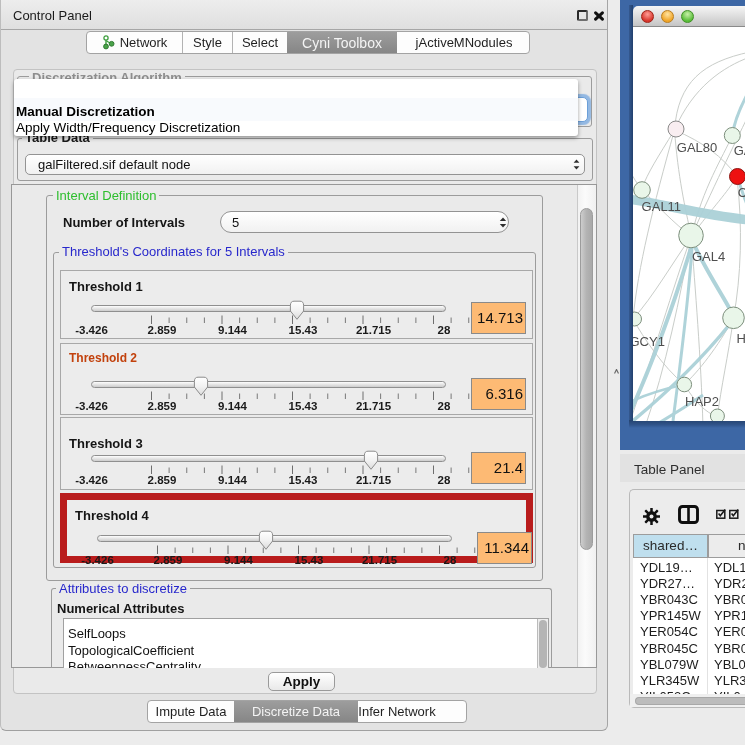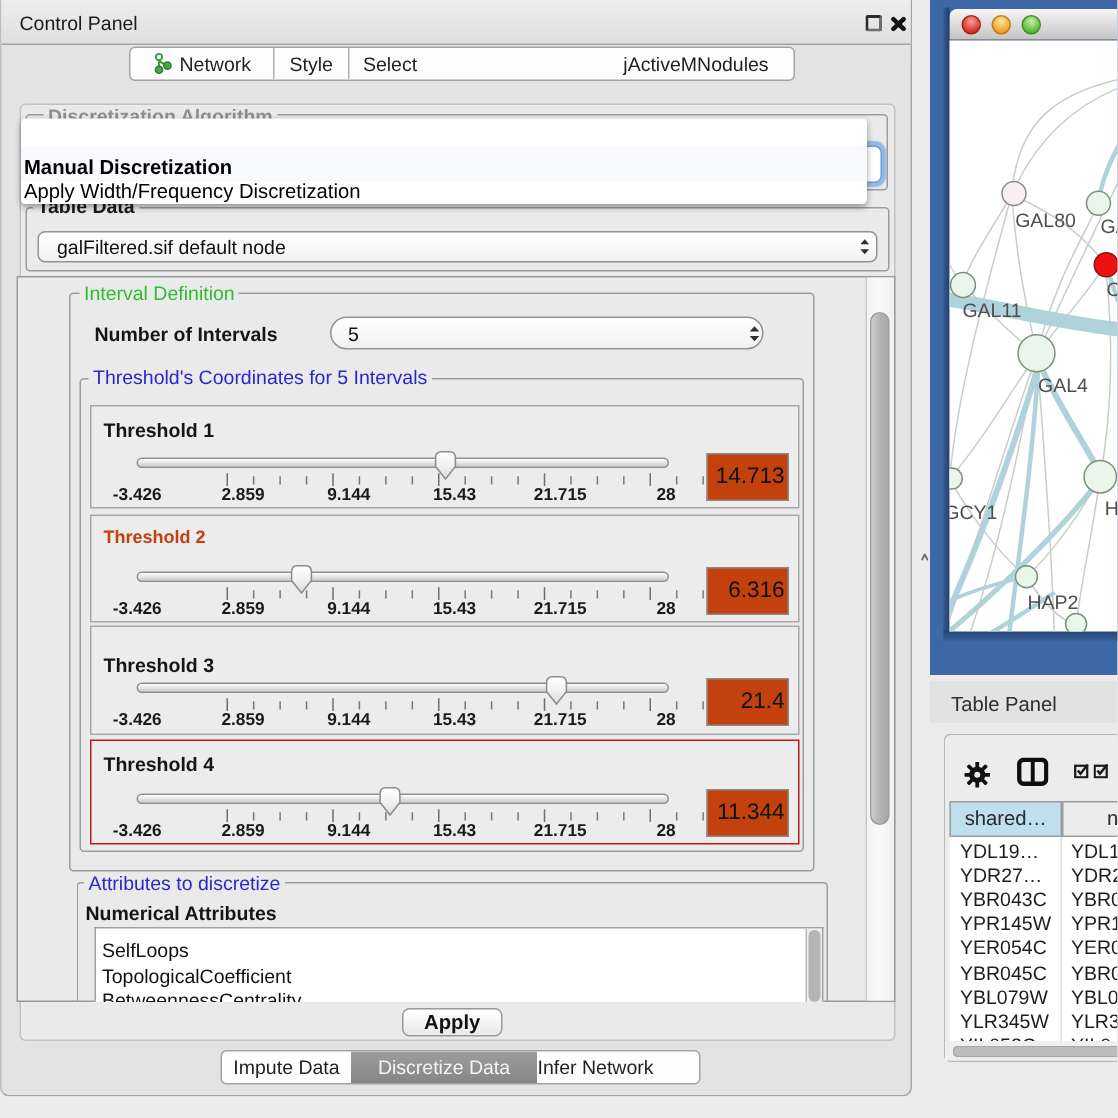--- a/index.html
+++ b/index.html
@@ -6,21 +6,21 @@
 .a{position:absolute}
 .bold{font-weight:bold}
 .groupbox{position:absolute;border:1px solid #9c9c9c;border-radius:3px;box-sizing:border-box}
 .gtitle{position:absolute;font-size:13px;line-height:13px;background:#eaeaea;padding:0 3px}
 .seg{position:absolute;display:flex;align-items:center;justify-content:center;
  font-size:13px;color:#1f1f1f;font-weight:normal;box-sizing:border-box;height:100%;top:0}
 .segdark{background:linear-gradient(#9d9d9d,#868686);color:#f4f4f4}
 .combo{position:absolute;box-sizing:border-box;border:1px solid #939393;
  background:linear-gradient(#ffffff,#f1f1f1)}
 .tick-label{position:absolute;font-size:11.5px;font-weight:bold;color:#1a1a1a;transform:translateX(-50%);white-space:nowrap}
-.valuebox{position:absolute;box-sizing:border-box;background:#c2410c;border:1px solid #8a8a8a;
+.valuebox{position:absolute;box-sizing:border-box;background:#fdba74;border:1px solid #8a8a8a;
  font-size:15px;color:#111;text-align:right;padding-right:2px}
 .trow{position:absolute;font-size:13px;color:#1d1d1d;white-space:nowrap}
 </style></head><body>
 
 <div class="a" style="left:0;top:0;width:608px;height:731px;background:#e3e3e3;border-right:1px solid #a5a5a5;border-bottom:1px solid #a0a0a0;border-left:1px solid #bdbdbd;box-sizing:border-box;border-radius:0 0 6px 6px"></div>
 <div class="a" style="left:1px;top:0;width:606px;height:29px;background:linear-gradient(#ededed,#dfdfdf);border-bottom:1px solid #a6a6a6"></div>
 <div class="a" style="left:13px;top:8px;font-size:13px;color:#1a1a1a">Control Panel</div>
 <div class="a" style="left:576.5px;top:10px;width:7px;height:6.5px;border:2px solid #2a2a2a;border-right-color:#6e6e6e;border-bottom-color:#6e6e6e;border-radius:2px"></div>
 <svg class="a" style="left:594px;top:10.5px" width="10" height="10" viewBox="0 0 10 10">
     <path d="M1.6 1.8 L8.4 8.2 M8.4 1.8 L1.6 8.2" stroke="#111" stroke-width="3" stroke-linecap="round"></path>
@@ -28,20 +28,21 @@
 <div class="a" style="left:86px;top:31px;width:444px;height:23px;background:#fdfdfd;border:1px solid #a3a3a3;border-radius:4px;box-sizing:border-box;overflow:hidden">
 <div class="seg" style="left:0;width:95px"><svg width="13" height="15" viewBox="0 0 13 15" style="margin-right:5px">
         <line x1="4" y1="4" x2="4" y2="11" stroke="#3e9e3e" stroke-width="1.4"></line>
         <line x1="4.5" y1="6" x2="9" y2="8.5" stroke="#3e9e3e" stroke-width="1.4"></line>
         <circle cx="4" cy="3" r="2.1" fill="#fff" stroke="#3e9e3e" stroke-width="1.3"></circle>
         <circle cx="4" cy="11.5" r="2.4" fill="#4aa34a" stroke="#2f7a2f" stroke-width="1"></circle>
         <circle cx="9.6" cy="8.8" r="2.4" fill="#4aa34a" stroke="#2f7a2f" stroke-width="1"></circle>
       </svg>Network</div>
 <div class="seg" style="left:95px;width:50px;border-left:1px solid #b3b3b3">Style</div>
 <div class="seg" style="left:145px;width:55px;border-left:1px solid #b3b3b3">Select</div>
+<div class="seg segdark" style="left:200px;width:110px;font-weight:normal;font-size:14px">Cyni Toolbox</div>
 <div class="seg" style="left:310px;width:134px">jActiveMNodules</div>
 </div>
 <div class="a" style="left:13px;top:69px;width:584px;height:625px;background:#eaeaea;border:1px solid #c3c3c3;border-radius:4px;box-sizing:border-box"></div>
 <div class="groupbox" style="left:17px;top:76px;width:575px;height:51px"></div>
 <div class="gtitle bold" style="left:29px;top:70.5px;color:#8e8e8e">Discretization Algorithm</div>
 <div class="a" style="left:26px;top:97px;width:560px;height:22.5px;border-radius:5px;background:#fff;border:1px solid #6b9fd8;box-shadow:0 0 1px 2.5px rgba(88,150,220,0.6)"></div>
 <div class="groupbox" style="left:17px;top:138px;width:576px;height:43px"></div>
 <div class="gtitle bold" style="left:22px;top:131px;color:#1a1a1a">Table Data</div>
 <div class="combo" style="left:25px;top:154px;width:560px;height:21px;border-radius:5px"></div>
 <div class="a" style="left:38px;top:157px;font-size:13px;color:#111">galFiltered.sif default node</div>
@@ -188,21 +189,21 @@
         <linearGradient id="tg369" x1="0" y1="0" x2="0" y2="1">
           <stop offset="0" stop-color="#ffffff"></stop>
           <stop offset="0.5" stop-color="#f2f2f2"></stop>
           <stop offset="1" stop-color="#dcdcdc"></stop>
         </linearGradient>
       </defs>
       <path d="M5 1.2 L11 1.2 Q14.6 1.2 14.6 5.4 L14.6 11 L8 19.3 L1.4 11 L1.4 5.4 Q1.4 1.2 5 1.2 Z" fill="url(#tg369)" stroke="#8b8b8b" stroke-width="1"></path>
     </svg>
 <div class="valuebox" style="left:410px;top:33.5px;width:55px;height:32px;line-height:30px">21.4</div>
 </div>
-<div class="a" style="left:60px;top:493.0px;width:473px;height:70.0px;background:#ececec;border:1px solid #b91c1c;box-sizing:border-box">
+<div class="a" style="left:60px;top:493.0px;width:473px;height:70.0px;background:#ececec;border:7px solid #b91c1c;box-sizing:border-box">
 <div class="a bold" style="left:8px;top:7.5px;font-size:13px;color:#151515">Threshold 4</div>
 <div class="a" style="left:30px;top:35.0px;width:355px;height:7px;border:1px solid #8f8f8f;border-radius:4px;background:linear-gradient(#fdfdfd,#cccccc);box-sizing:border-box"></div>
 <svg class="a" style="left:84px;top:45.0px" width="366" height="10" viewBox="0 0 366 10">
       <line x1="6.50" y1="0.5" x2="6.50" y2="9" stroke="#6e6e6e" stroke-width="1"></line>
       <line x1="24.12" y1="2.5" x2="24.12" y2="8" stroke="#787878" stroke-width="1"></line>
       <line x1="41.75" y1="2.5" x2="41.75" y2="8" stroke="#787878" stroke-width="1"></line>
       <line x1="59.38" y1="2.5" x2="59.38" y2="8" stroke="#787878" stroke-width="1"></line>
       <line x1="77.00" y1="0.5" x2="77.00" y2="9" stroke="#6e6e6e" stroke-width="1"></line>
       <line x1="94.62" y1="2.5" x2="94.62" y2="8" stroke="#787878" stroke-width="1"></line>
       <line x1="112.25" y1="2.5" x2="112.25" y2="8" stroke="#787878" stroke-width="1"></line>

